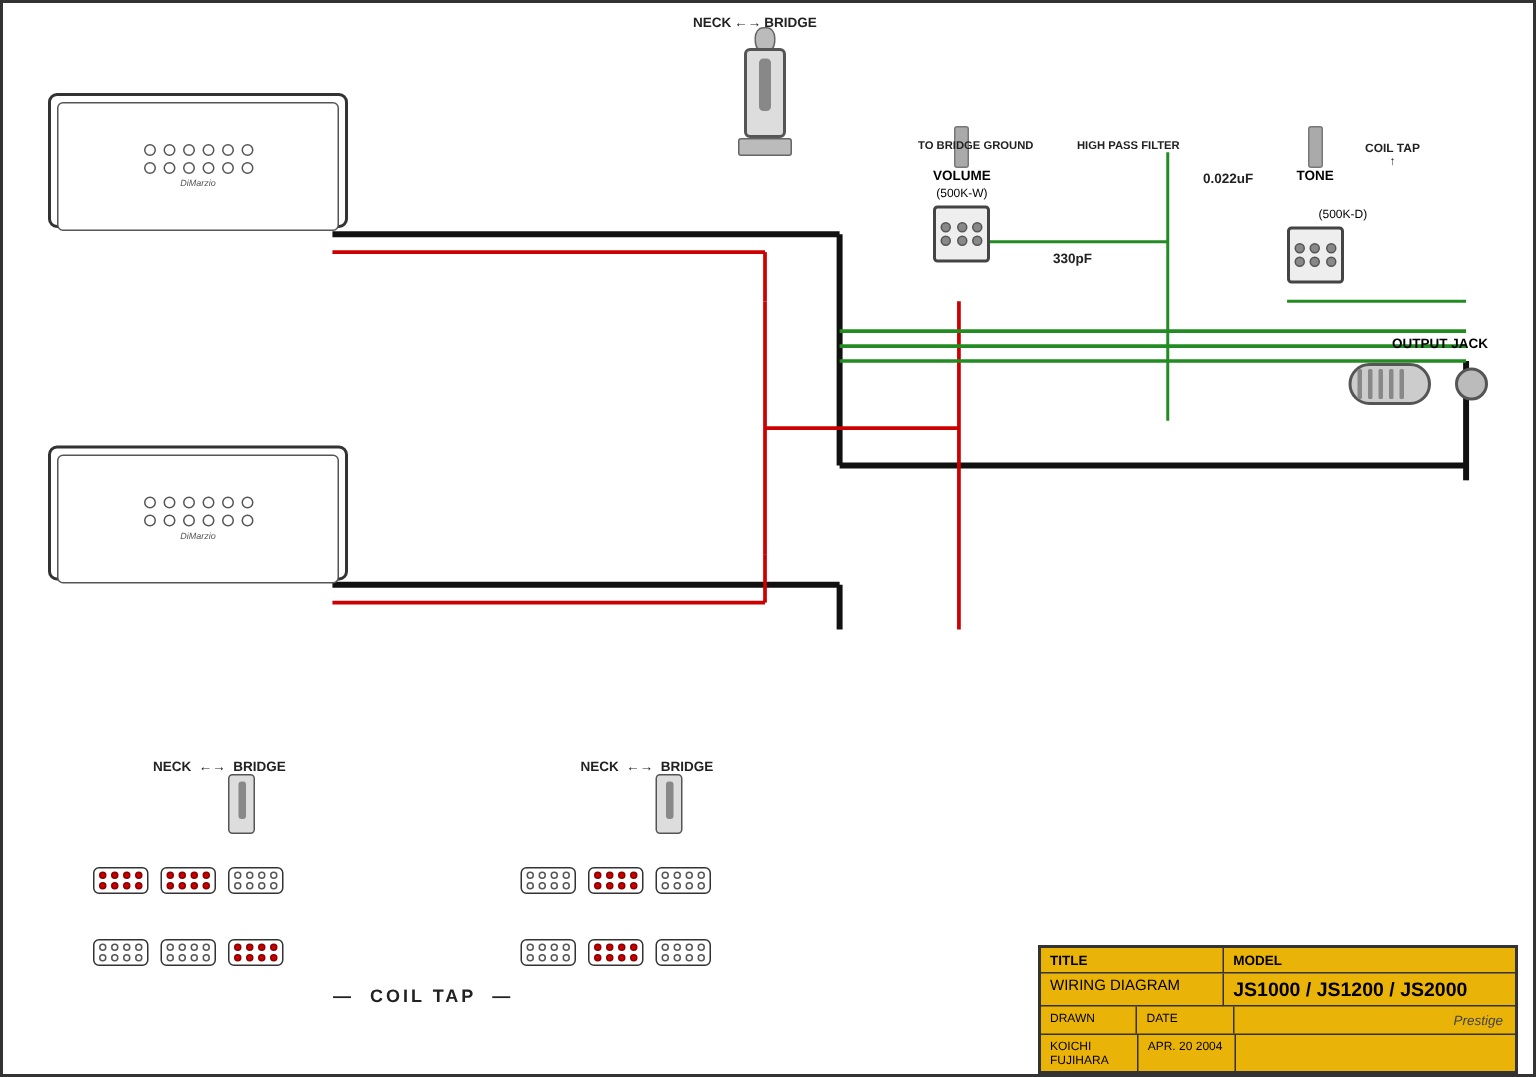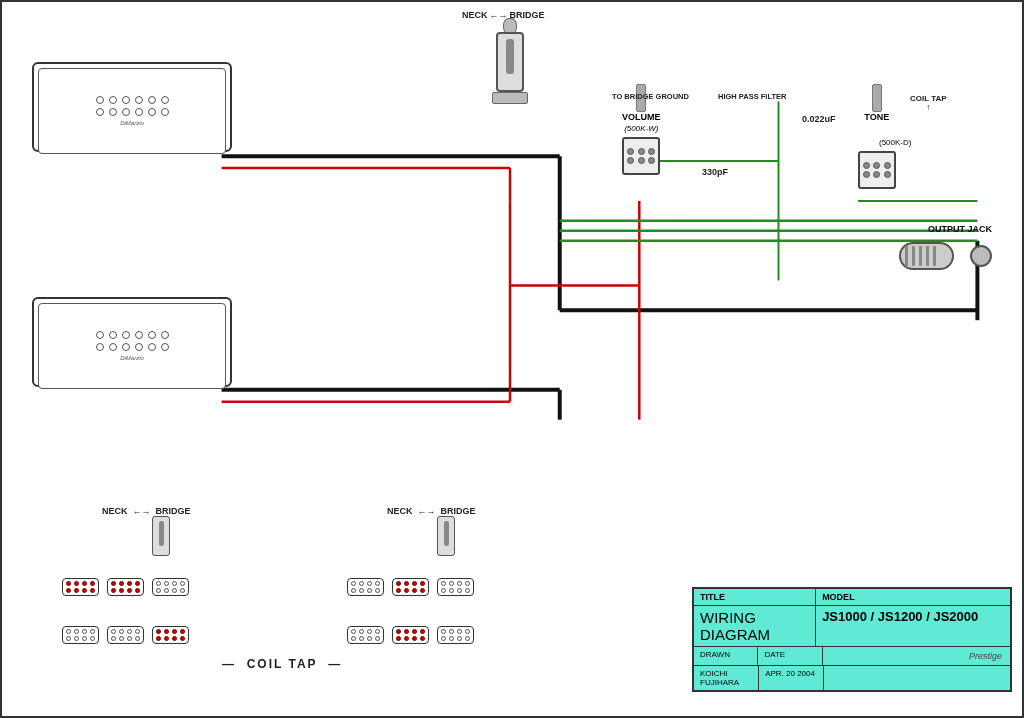--- a/index.html
+++ b/index.html
@@ -233,25 +233,25 @@
     .jack-ring {
       width: 3px;
       height: 20px;
       background: #888;
       border-radius: 1px;
     }
 
     
     .title-block {
       position: absolute;
-      bottom: 24px;
+      bottom: 0;
       right: 10px;
       border: 2px solid #333;
       width: 320px;
-      background: #5eead4;
+      background: #eab308;
     }
     .title-row {
       display: flex;
       border-bottom: 1.5px solid #333;
     }
     .title-cell {
       border-right: 1.5px solid #333;
       padding: 3px 6px;
       font-size: 9px;
       flex: 1;
@@ -370,21 +370,21 @@
   <div class="toggle-switch">
     <div class="toggle-tip"></div>
     <div class="toggle-body">
       <div class="toggle-lever"></div>
     </div>
     <div class="toggle-base"></div>
   </div>
 
   <div class="pot" style="top:110px; left:620px;">
     <div style="font-size:9px; font-weight:bold; margin-bottom:2px;">VOLUME</div>
-    <div style="font-size:8px; margin-bottom:4px;font-style:italic;">(500K-W)</div>
+    <div style="font-size:8px; margin-bottom:4px;">(500K-W)</div>
     <div class="pot-shaft"></div>
     <div class="pot-body">
       <div class="pot-terminals">
         <div class="terminal"></div>
           <div class="terminal"></div>
           <div class="terminal"></div>
         <div class="terminal"></div>
           <div class="terminal"></div>
           <div class="terminal"></div>
       </div>
@@ -664,21 +664,21 @@
   <div class="label" style="bottom:45px; left:220px; font-size:12px; font-weight:bold; letter-spacing:2px;">
     — &nbsp;<span>COIL TAP</span>&nbsp; —
   </div>
 
   <div class="title-block">
     <div class="title-row">
       <div class="title-cell" style="flex:1.2; font-weight:bold; font-size:9px;">TITLE</div>
       <div class="title-cell" style="flex:2; font-size:9px; font-weight:bold;">MODEL</div>
     </div>
     <div class="title-row">
-      <div class="title-cell" style="flex:1.2; font-size:15px;">WIRING DIAGRAM</div>
+      <div class="title-cell" style="flex:1.2; font-size:10px;">WIRING DIAGRAM</div>
       <div class="title-cell big" style="flex:2;">JS1000 / JS1200 / JS2000</div>
     </div>
     <div class="title-row" style="border-bottom:none;">
       <div class="title-cell" style="flex:0.6; font-size:8px;">DRAWN</div>
       <div class="title-cell" style="flex:0.6; font-size:8px;">DATE</div>
       <div class="title-cell" style="flex:2; text-align:right; padding:4px 8px;">
         <div class="prestige-text">Prestige</div>
       </div>
     </div>
     <div class="title-row" style="border-bottom:none; border-top:1px solid #333;">

